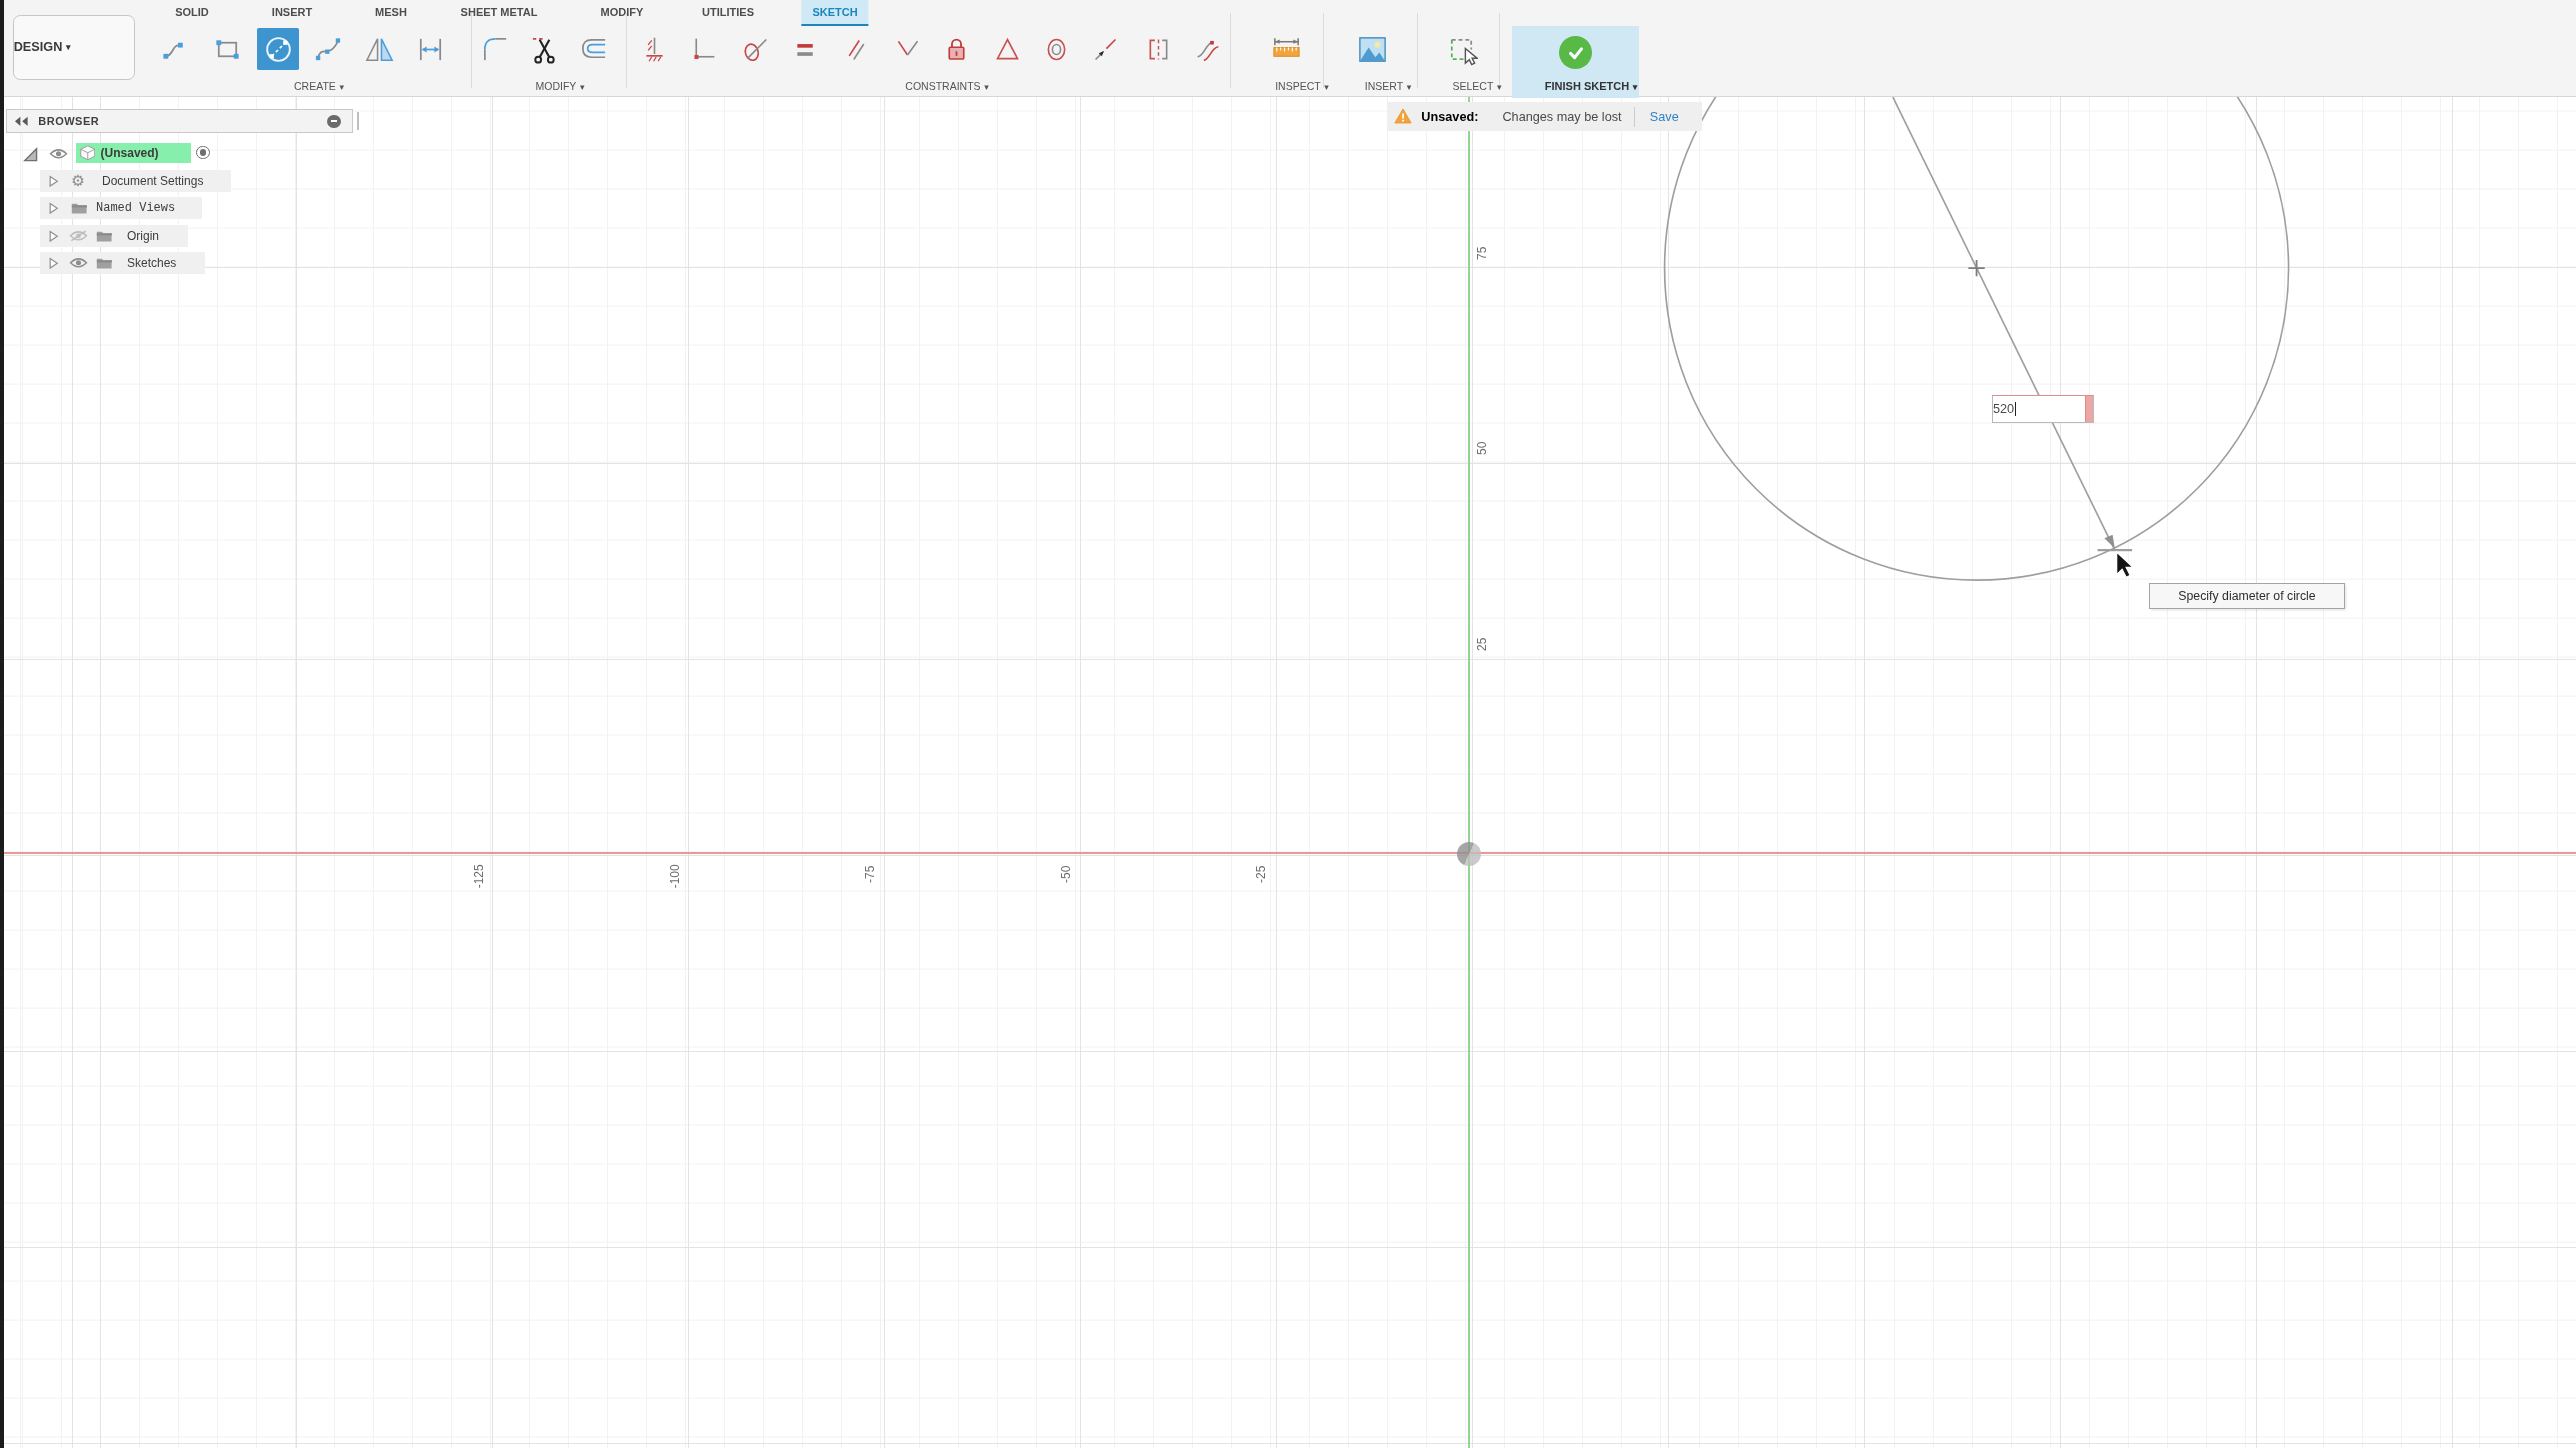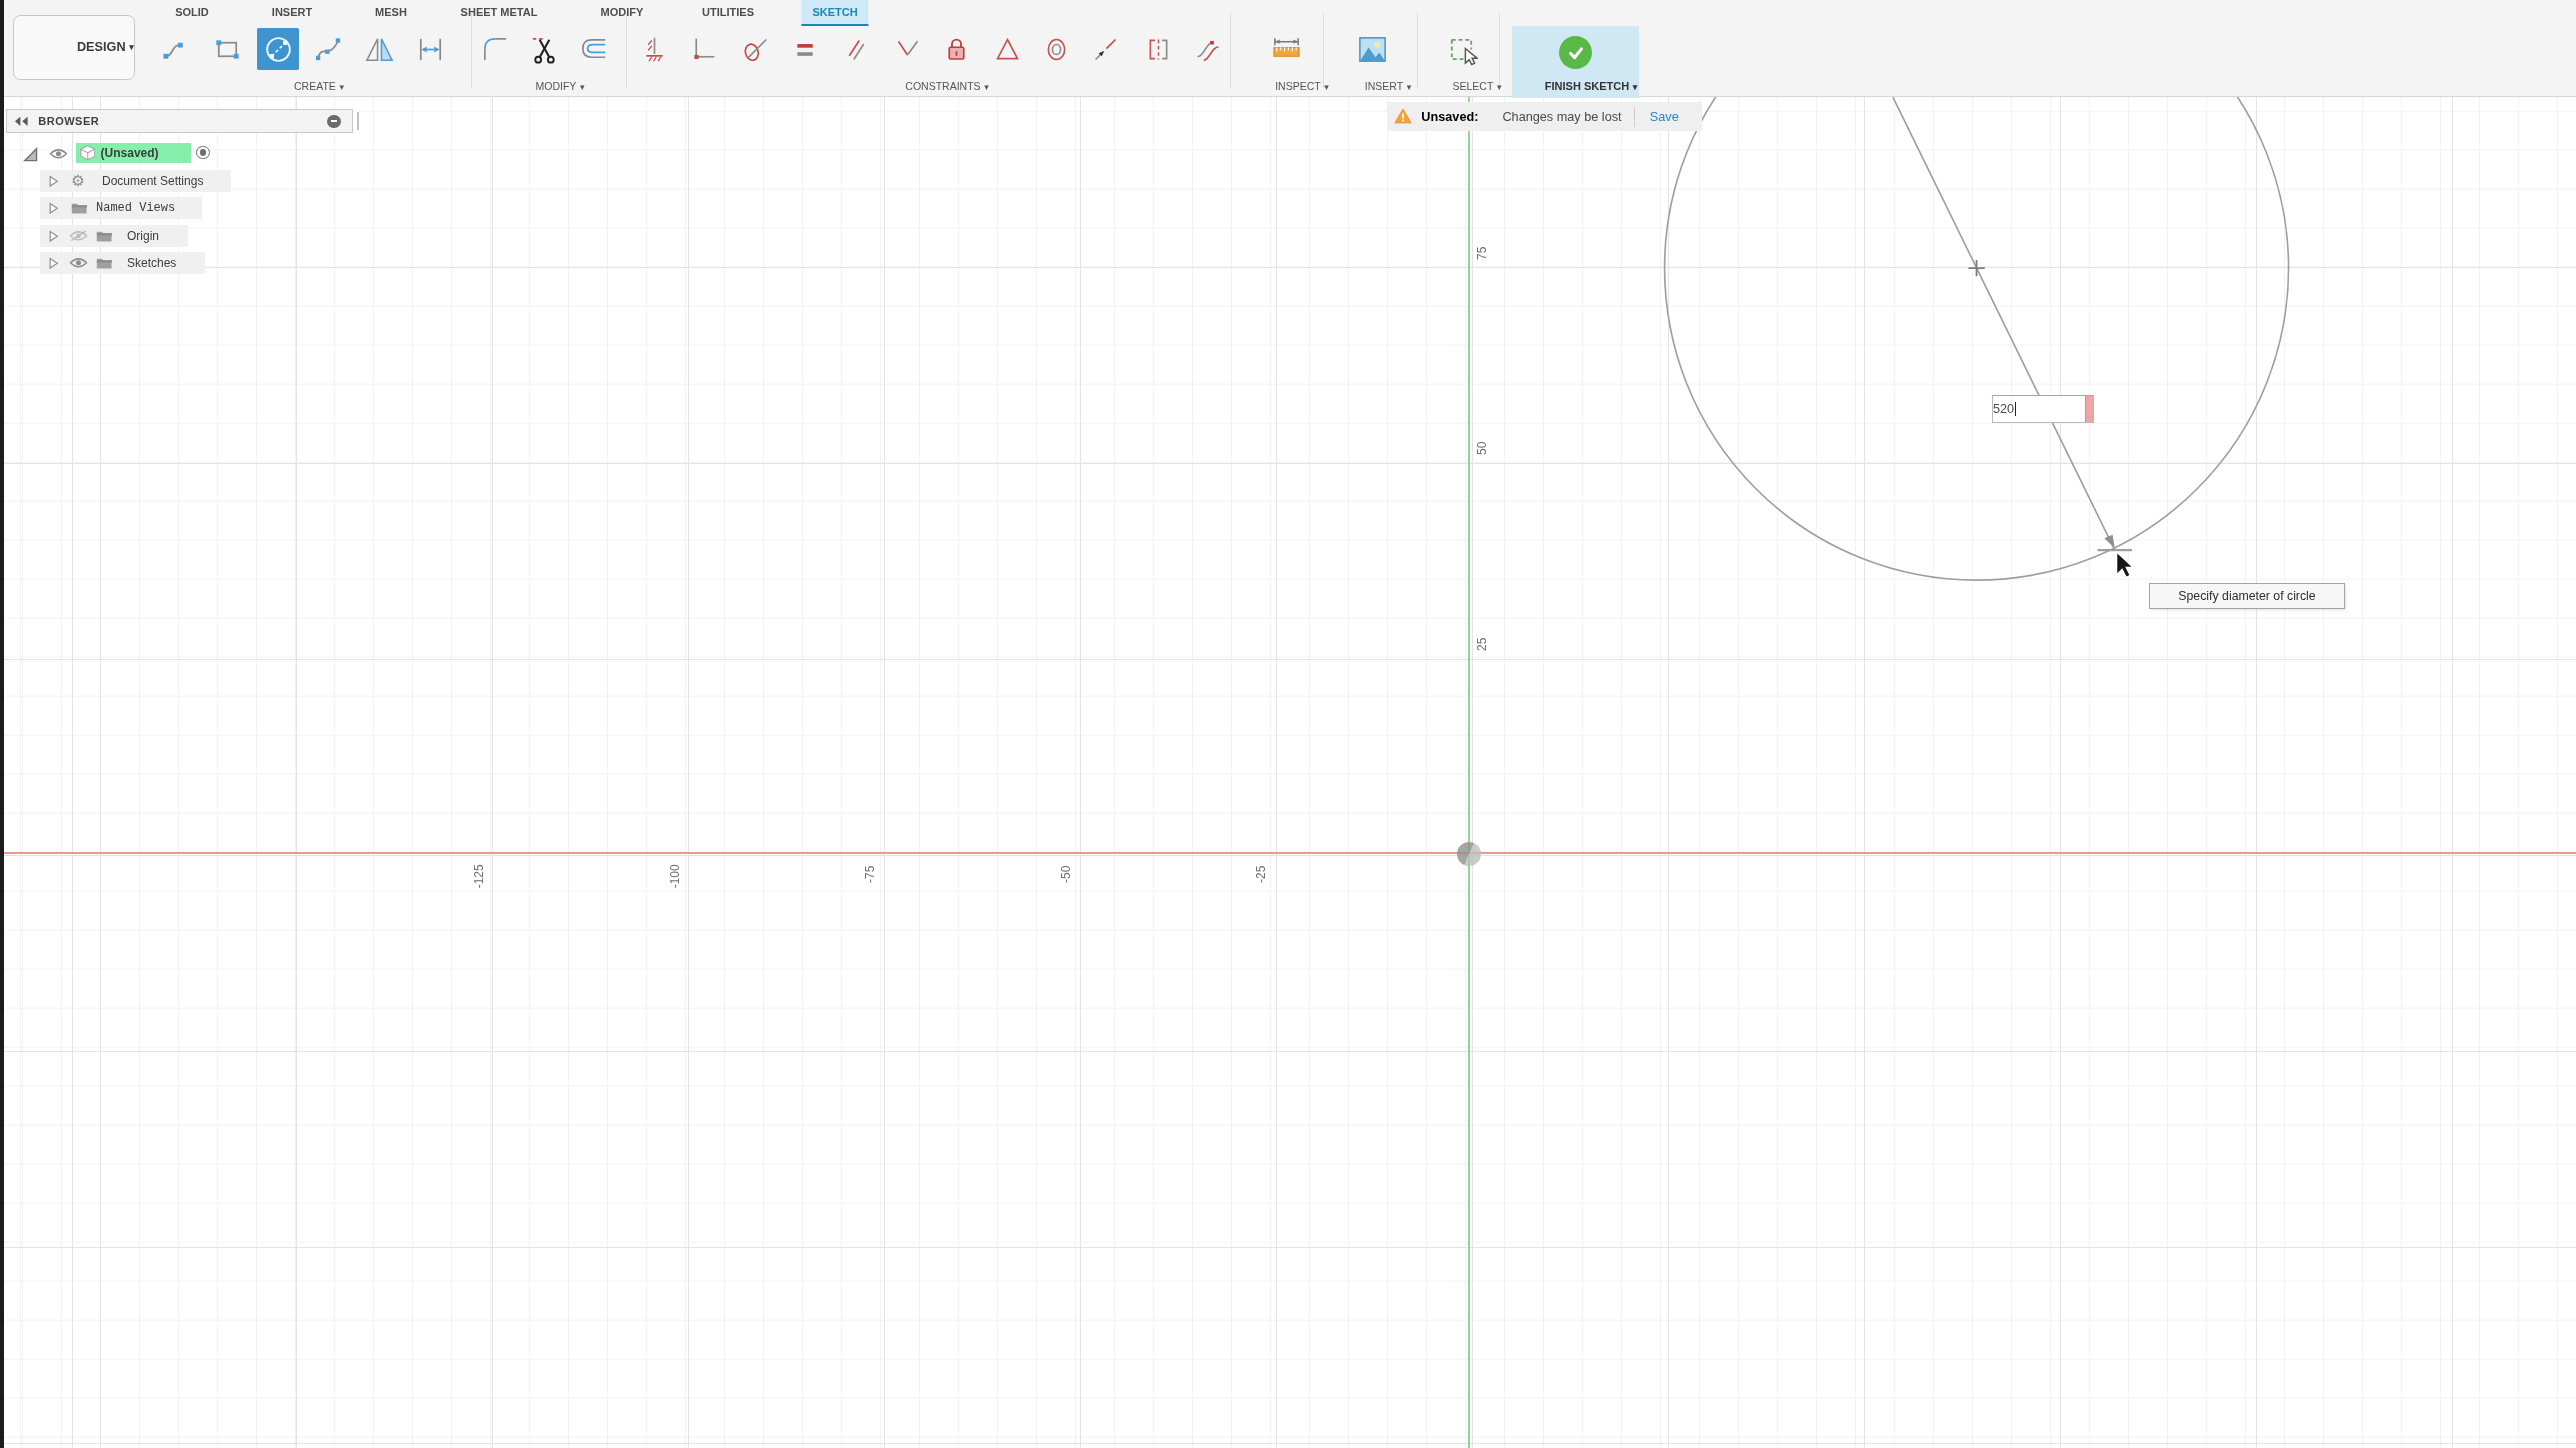--- a/index.html
+++ b/index.html
@@ -8,21 +8,21 @@
   #screen { position:relative; width:2576px; height:1448px; }
 
   
   .left-edge { position:absolute; left:0; top:0; width:3.6px; height:1448px; background:#1c1c1c; z-index:60; }
 
   
   .topbar { position:absolute; left:0; top:0; width:2576px; height:97px;
     background:#f4f4f4; border-bottom:0.9px solid #d7d7d7; z-index:40; }
   .ws-btn { position:absolute; left:12.7px; top:14.6px; width:122px; height:65px;
     background:#f9f9f9; border:0.9px solid #c6c6c6; border-radius:7.3px;
-    display:flex; align-items:center; justify-content:flex-end;
+    display:flex; align-items:center; justify-content:flex-start;
     font-size:12.7px; font-weight:bold; color:#3b3b3b; cursor:default; }
   .tab { position:absolute; top:0; height:26px; line-height:25.5px; transform:translateX(-50%);
     font-size:11px; font-weight:700; color:#4d4d4d; white-space:nowrap; padding:0 11px; }
   .tab.active { background:#cfe9f6; color:#1a87bb; border-bottom:2.7px solid #1a87bb; }
   .caret::after { content:"▾"; font-size:9px; margin-left:3.6px; color:inherit; }
 
   .ticon { position:absolute; top:28px; width:42px; height:42px;
     display:flex; align-items:center; justify-content:center; }
   .ticon.sel { background:#3d94cf; border-radius:1.8px; }
   .grp { position:absolute; top:80px; transform:translateX(-50%); white-space:nowrap;

